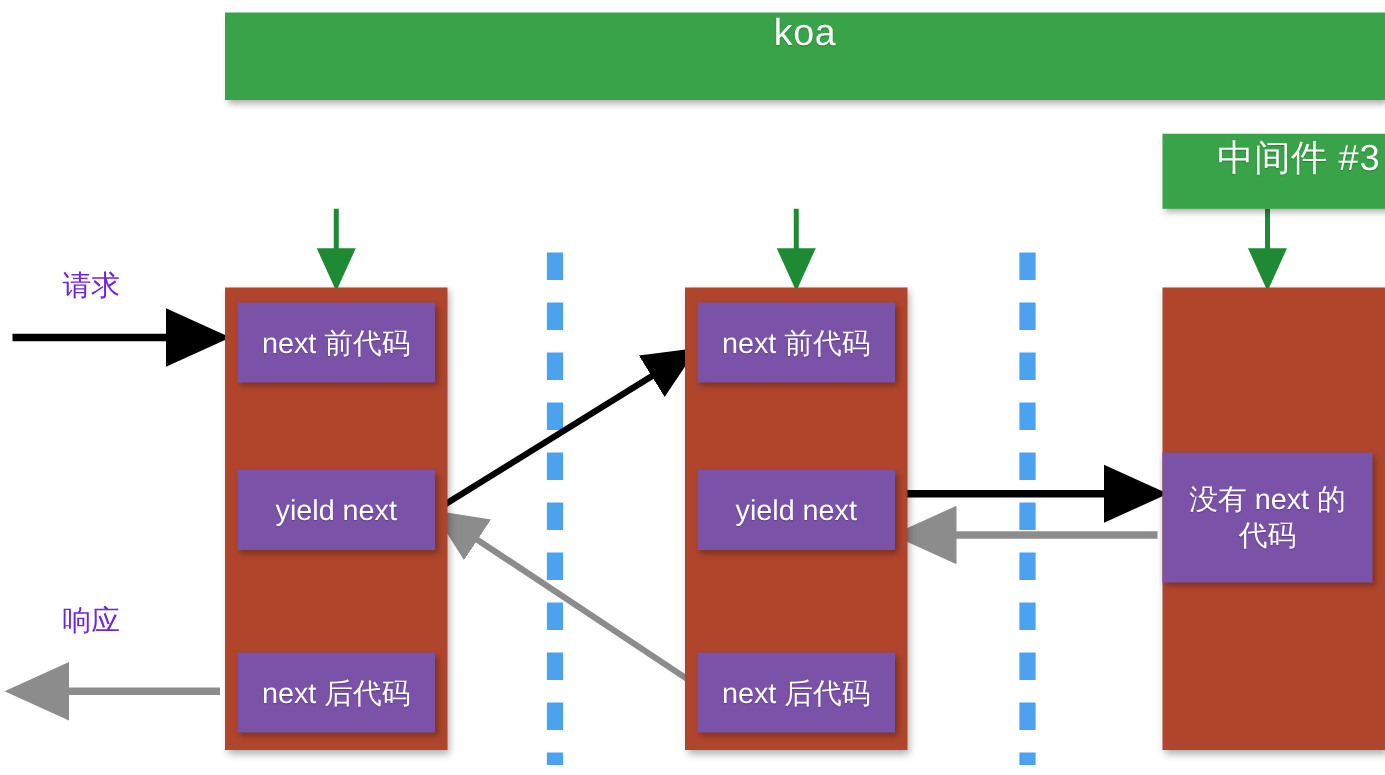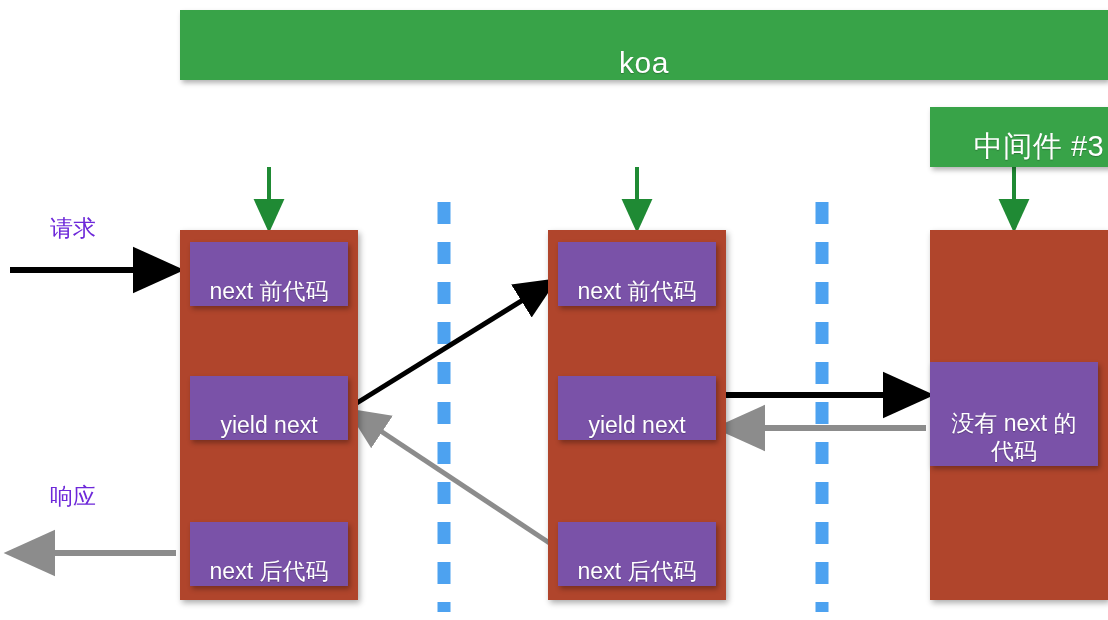--- a/index.html
+++ b/index.html
@@ -14,21 +14,21 @@
     background:#ffffff;
     overflow:hidden;
   }
 
   
   .green-bar{
     position:absolute;
     background:#38a348;
     color:#ffffff;
     display:flex;
-    align-items:flex-end;
+    align-items:flex-start;
     justify-content:center;
     box-shadow:2px 3px 5px rgba(0,0,0,0.30);
     text-shadow:0 1px 1px rgba(0,0,0,0.25);
     letter-spacing:.5px;
   }
   .koa-bar{
     left:180px; top:10px; width:928px; height:70px;
     font-size:30px;
   }
   .mw-label{
@@ -49,21 +49,21 @@
   }
   #red-col-1{left:180px;}
   #red-col-2{left:548px;}
   #red-col-3{left:930px;}
 
   .purple-box{
     position:absolute;
     background:#7a52a8;
     color:#ffffff;
     display:flex;
-    align-items:flex-end;
+    align-items:center;
     justify-content:center;
     text-align:center;
     font-size:23px;
     line-height:1.25;
     box-shadow:2px 3px 5px rgba(0,0,0,0.32);
     text-shadow:0 1px 1px rgba(0,0,0,0.25);
   }
 
   
   #p1-pre {left:190px; top:242px; width:158px; height:64px;}

